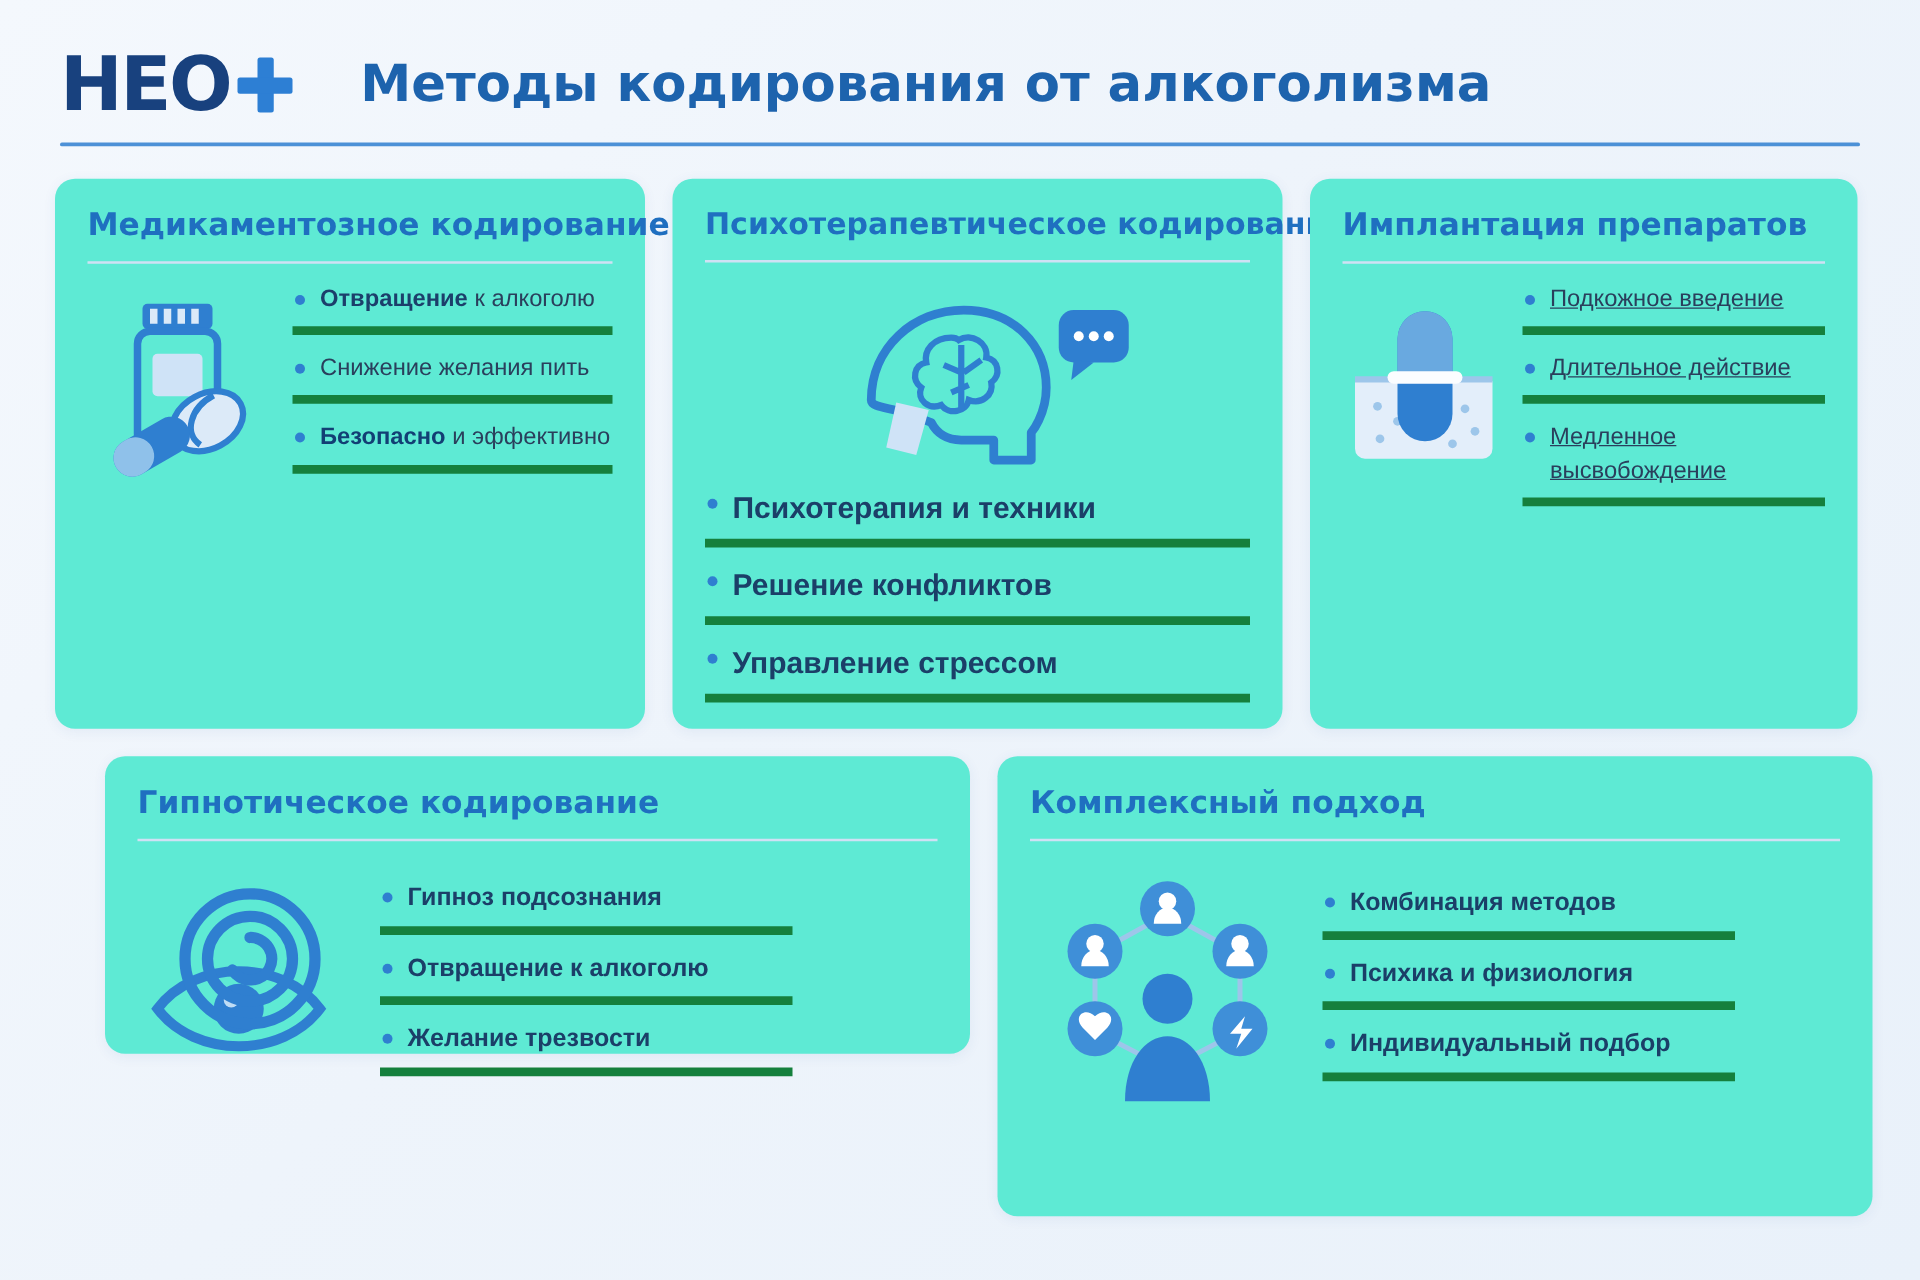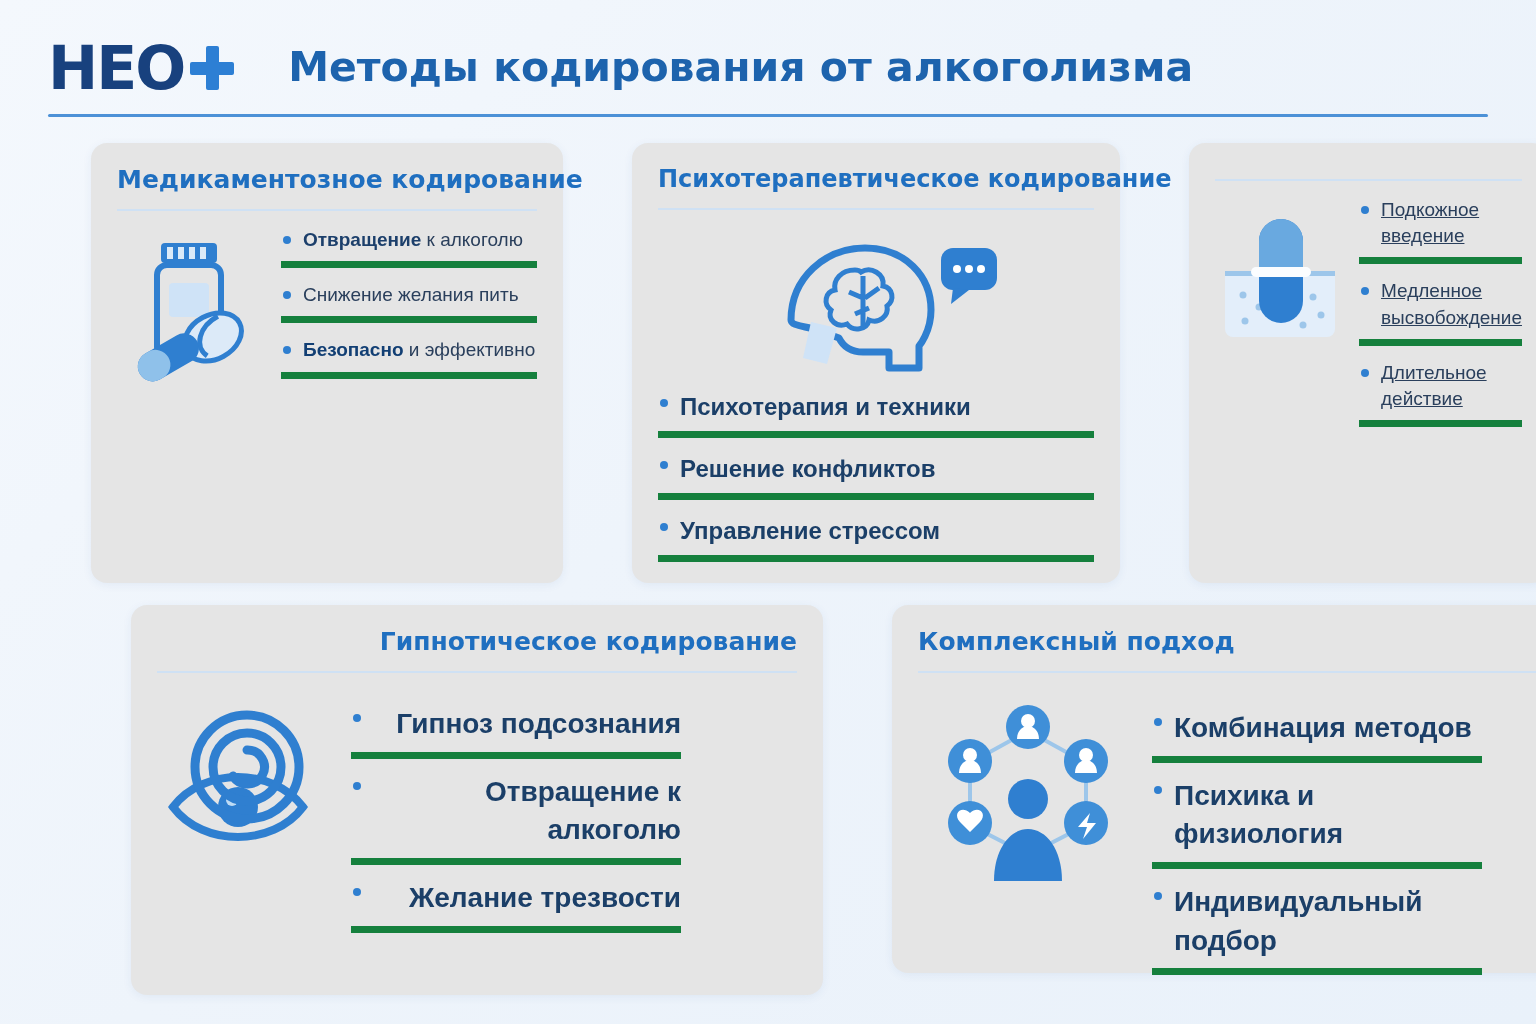--- a/index.html
+++ b/index.html
@@ -74,31 +74,30 @@
     border-radius: 2px;
   }
 
   
   .row {
     display: flex;
     gap: 22px;
     margin-bottom: 22px;
   }
   .card {
-    background: #e5e5e5;
+    background: #5eead4;
     border-radius: 16px;
     box-shadow: 0 2px 10px rgba(40,90,160,.07);
     padding: 22px 26px 26px 26px;
     position: relative;
-    margin-left: 47px;
   }
   .card.c1 { width: 472px; height: 440px; }
   .card.c2 { width: 488px; height: 440px; }
   .card.c3 { width: 438px; height: 440px; }
-  .card.c4 { width: 712px; height: 390px; text-align: right; }
+  .card.c4 { width: 712px; height: 238px; }
   .card.c5 { width: 716px; height: 368px; }
 
   .card-title {
     font-size: 25px;
     font-weight: 700;
     color: #1f6fc0;
     line-height: 1.2;
     white-space: nowrap;
     font-family: "DejaVu Sans", sans-serif;
   }
@@ -141,21 +140,21 @@
     top: 9px;
     width: 8px;
     height: 8px;
     border-radius: 50%;
     background: #2f7fd0;
   }
   .bullet b { font-weight: 700; color: #1c3f6b; }
   .bullet .strong { font-weight: 700; color: #123f74; }
 
   .card.c2 .bullet { font-size: 24px; font-weight: 600; color: #1b3f68; }
-  .card.c4 .bullet, .card.c5 .bullet { font-size: 28px; font-weight: 600; color: #1b3f68; }
+  .card.c4 .bullet, .card.c5 .bullet { font-size: 20px; font-weight: 600; color: #1b3f68; }
   .card.c3 .bullet { font-size: 19px; text-decoration: underline; }
 
   .center-icon { display: flex; justify-content: center; padding: 10px 0 6px 0; }
 
   svg { display: block; }
 </style>
 </head>
 <body>
 
 <div class="page">
@@ -230,20 +229,21 @@
         </div>
         <div class="bullets" style="padding-top:4px">
           <div class="bullet">Психотерапия и техники</div>
           <div class="bullet">Решение конфликтов</div>
           <div class="bullet">Управление стрессом</div>
         </div>
       </div>
     </div>
 
     <div class="card c3">
+      <div class="card-title">Имплантация препаратов</div>
       <div class="title-rule"></div>
       <div class="body">
         <div class="icon-wrap">
           <svg width="130" height="160" viewBox="0 0 130 160">
             <path d="M10 72 h110 v54 a8 8 0 0 1 -8 8 h-94 a8 8 0 0 1 -8 -8 z" fill="#e3eefa"></path>
             <rect x="10" y="68" width="110" height="5" fill="#9dc6ea"></rect>
             <g fill="#9dc6ea">
               <circle cx="28" cy="92" r="3.5"></circle>
                 <circle cx="44" cy="104" r="3.5"></circle>
               <circle cx="30" cy="118" r="3.5"></circle>
@@ -256,25 +256,25 @@
               <path d="M0 22 a22 22 0 0 1 44 0 l0 30 l-44 0 z" fill="#69a9e0"></path>
               <rect x="-8" y="48" width="60" height="10" rx="5" fill="#fbfdff"></rect>
             </g>
           </svg>
         </div>
         <div class="bullets">
           <div class="bullet">
             <span>Подкожное введение</span>
           </div>
           <div class="bullet">
+            <span>Длительное действие</span>
+          </div>
+          <div class="bullet">
             <span>Медленное</span>
             <span>высвобождение</span>
-          </div>
-          <div class="bullet">
-            <span>Длительное действие</span>
           </div>
         </div>
       </div>
     </div>
   </div>
 
   <div class="row" style="padding-left:40px">
 
     <div class="card c4">
       <div class="card-title">Гипнотическое кодирование</div>

